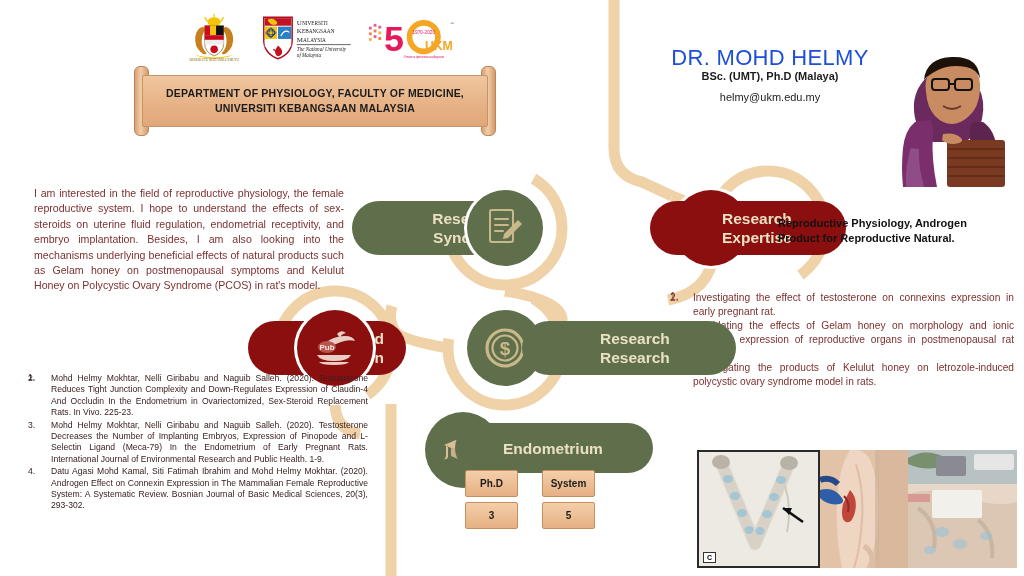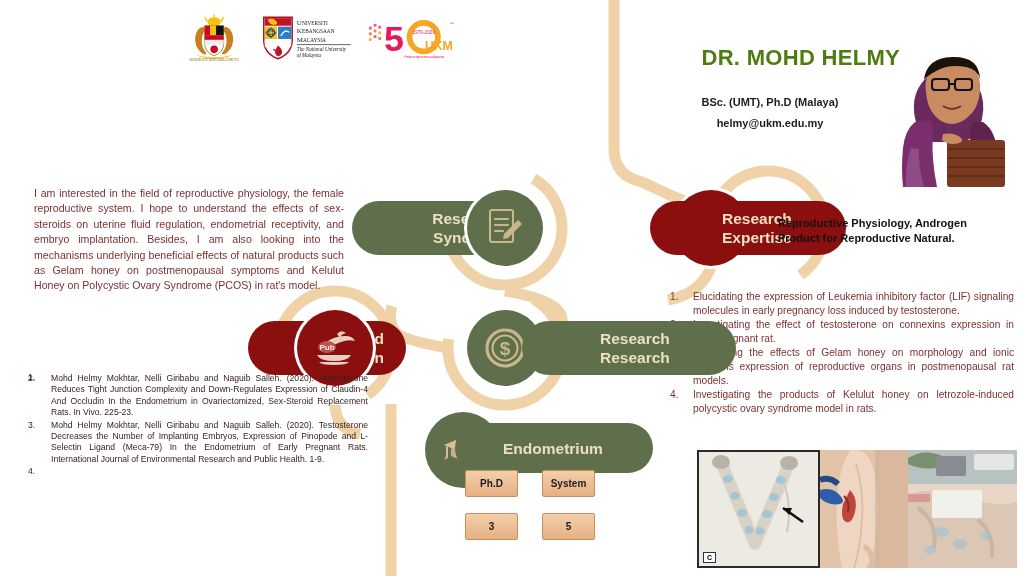--- a/index.html
+++ b/index.html
@@ -28,23 +28,23 @@
     display:flex;flex-direction:column;align-items:center;justify-content:center;}
   .banner-roll{position:absolute;top:-9px;width:13px;height:68px;border-radius:6px;
     background:linear-gradient(90deg,#d8a277 0%,#f2cda8 45%,#d49b6d 100%);
     border:1px solid #bd8557;}
   .banner-roll.l{left:4px;}
   .banner-roll.r{right:4px;}
   .banner-line{font-size:10.5px;font-weight:bold;color:#1b1b1b;letter-spacing:.2px;line-height:15px;}
 
   
   .name-block{position:absolute;left:640px;top:45px;width:260px;text-align:center;}
-  .dr-name{font-size:22px;font-weight:bold;color:#4d7c0f;line-height:25px;letter-spacing:.3px;text-align:right;}
-  .dr-deg{font-size:11px;font-weight:bold;color:#1d1d1d;margin-top:26px;}
-  .dr-mail{font-size:11px;font-weight:bold;color:#1d1d1d;margin-top:9px;}
+  .dr-name{font-size:22px;font-weight:normal;color:#1d4ed8;line-height:25px;letter-spacing:.3px;}
+  .dr-deg{font-size:11px;font-weight:bold;color:#1d1d1d;margin-top:0;}
+  .dr-mail{font-size:11px;font-weight:normal;color:#1d1d1d;margin-top:9px;}
   .portrait{position:absolute;left:893px;top:22px;width:118px;height:165px;}
 
   
   .synopsis{position:absolute;left:34px;top:186px;width:310px;
     font-size:10.6px;line-height:15.4px;color:#7d3030;text-align:justify;}
 
   
   .pill{position:absolute;height:54px;border-radius:27px;display:flex;align-items:center;}
   .pill span{font-size:15.5px;font-weight:bold;line-height:19px;color:#ece0c2;}
   .pill.green{background:#5f6f4b;}
@@ -69,21 +69,21 @@
     font-size:10.2px;line-height:13.6px;color:#7d3030;}
 
   .pubs{position:absolute;left:26px;top:372px;width:342px;
     font-size:8.6px;line-height:11.4px;color:#3a2020;}
   .pubs li{margin-bottom:2px;}
   .pubs li .num{left:0;}
   .pubs li{padding-left:22px;}
 
   
   .sup-table{position:absolute;left:465px;top:470px;width:130px;}
-  .sup-row{display:flex;gap:24px;margin-bottom:16px;}
+  .sup-row{display:flex;gap:24px;margin-bottom:5px;}
   .sup-cell{width:62px;height:25px;border:1px solid #c78e5e;border-radius:2px;
     background:linear-gradient(180deg,#f3cfaa 0%,#e6b083 100%);
     display:flex;align-items:center;justify-content:center;
     font-size:10px;font-weight:bold;color:#1c1c1c;}
   .sup-cell.val{font-size:10px;}
 
   
   .photos{position:absolute;left:697px;top:450px;width:320px;height:118px;display:flex;}
   .ph{height:118px;position:relative;overflow:hidden;}
   .ph1{width:123px;background:#e9e7e0;border:2px solid #2a2a2a;box-sizing:border-box;}
@@ -180,20 +180,28 @@
         <text x="18" y="38" font-size="38" font-weight="bold" fill="#e8195a" font-family="'Liberation Sans',sans-serif" letter-spacing="-2">5</text>
         <circle cx="60" cy="23" r="15" fill="none" stroke="#f5a623" stroke-width="6"></circle>
         <text x="60" y="20" font-size="5" text-anchor="middle" fill="#e8195a" font-family="'Liberation Sans',sans-serif">1970-2020</text>
         <text x="76" y="37" font-size="13" font-weight="bold" fill="#f5a623" font-family="'Liberation Sans',sans-serif" text-anchor="middle">UKM</text>
         <text x="60" y="45" font-size="4.4" fill="#e8195a" font-family="'Liberation Sans',sans-serif" text-anchor="middle">#menciptamasadepan</text>
         <text x="88" y="10" font-size="4" fill="#555">™</text>
       </g>
     </svg>
   </div>
 
+  <div class="banner">
+    <div class="banner-roll l"></div>
+    <div class="banner-roll r"></div>
+    <div class="banner-body">
+      <div class="banner-line">DEPARTMENT OF PHYSIOLOGY, FACULTY OF MEDICINE,</div>
+      <div class="banner-line">UNIVERSITI KEBANGSAAN MALAYSIA</div>
+    </div>
+  </div>
 
   <div class="name-block">
     <div class="dr-name">DR. MOHD HELMY</div>
     <div class="dr-deg">BSc. (UMT), Ph.D (Malaya)</div>
     <div class="dr-mail">helmy@ukm.edu.my</div>
   </div>
 
   <svg class="portrait" viewBox="0 0 118 165">
     <g>
       <path d="M40 120 q-14 -6 -18 -24 q-4 -20 6 -34 q10 -14 28 -14 q20 0 29 16 q8 15 4 33 q-4 17 -18 23z" fill="#6b2a5e"></path>
@@ -257,21 +265,21 @@
       <span>Research</span><br>
       <span>Expertise</span>
     </span>
   </div>
   <div class="expertise-text">
     <div>Reproductive Physiology, Androgen</div>
     <div>Product for Reproductive Natural.</div>
   </div>
 
   <ol class="rl projects">
-    <li><span class="num">1.</span><span>Elucidating the expression of Leukemia inhibitory factor (LIF) signaling molecules in early pregnancy loss induced by testosterone.</span></li>
+    <li><span class="num">1.</span></li>
     <li><span class="num">2.</span><span>Investigating the effect of testosterone on connexins expression in early pregnant rat.</span></li>
     <li><span class="num">3.</span><span>Elucidating the effects of Gelam honey on morphology and ionic channels expression of reproductive organs in postmenopausal rat models.</span></li>
     <li><span class="num">4.</span><span>Investigating the products of Kelulut honey on letrozole-induced polycystic ovary syndrome model in rats.</span></li>
   </ol>
 
   <div class="pill red" style="left:248px;top:321px;width:136px;padding-right:22px;justify-content:flex-end;">
     <span style="text-align:right;">
       <span>Selected</span><br>
       <span>Publication</span>
     </span>
@@ -284,21 +292,21 @@
       <text x="14" y="22" font-size="8" fill="#fbe8e0" text-anchor="middle" font-family="'Liberation Sans',sans-serif" font-weight="bold">Pub</text>
       <path d="M4 27 h34 q-3 6 -17 6 q-14 0 -17 -6z" fill="#e8cfc4"></path>
       <path d="M6 34 h30 q-2 3 -15 3 q-13 0 -15 -3z" fill="#e8cfc4"></path>
     </svg>
   </div>
 
   <ol class="rl pubs">
     <li><span class="num">1.</span></li>
     <li><span class="num">2.</span><span>Mohd Helmy Mokhtar, Nelli Giribabu and Naguib Salleh.  (2020). Testosterone Reduces Tight Junction Complexity and Down-Regulates Expression of Claudin-4 And Occludin In the Endometrium in Ovariectomized, Sex-Steroid Replacement Rats. In Vivo. 225-23.</span></li>
     <li><span class="num">3.</span><span>Mohd Helmy Mokhtar, Nelli Giribabu and Naguib Salleh.  (2020). Testosterone Decreases the Number of Implanting Embryos, Expression of Pinopode and L-Selectin Ligand (Meca-79) In the Endometrium of Early Pregnant Rats. International Journal of Environmental Research and Public Health. 1-9.</span></li>
-    <li><span class="num">4.</span></li>
+    <li><span class="num">4.</span><span>Datu Agasi Mohd Kamal, Siti Fatimah Ibrahim and Mohd Helmy Mokhtar. (2020). Androgen Effect on Connexin Expression in The Mammalian Female Reproductive System: A Systematic Review. Bosnian Journal of Basic Medical Sciences, 20(3), 293-302.</span></li>
   </ol>
 
   <div class="circ green" style="left:467px;top:310px;">
     <svg width="42" height="42" viewBox="0 0 42 42">
       <circle cx="21" cy="21" r="18" fill="none" stroke="#c9b88a" stroke-width="3.2"></circle>
       <circle cx="21" cy="21" r="12.5" fill="none" stroke="#c9b88a" stroke-width="2.2"></circle>
       <text x="21" y="28" font-size="19" font-weight="bold" fill="#c9b88a" text-anchor="middle" font-family="'Liberation Sans',sans-serif">$</text>
     </svg>
   </div>
   <div class="pill green" style="left:522px;top:321px;width:136px;padding-left:78px;">

